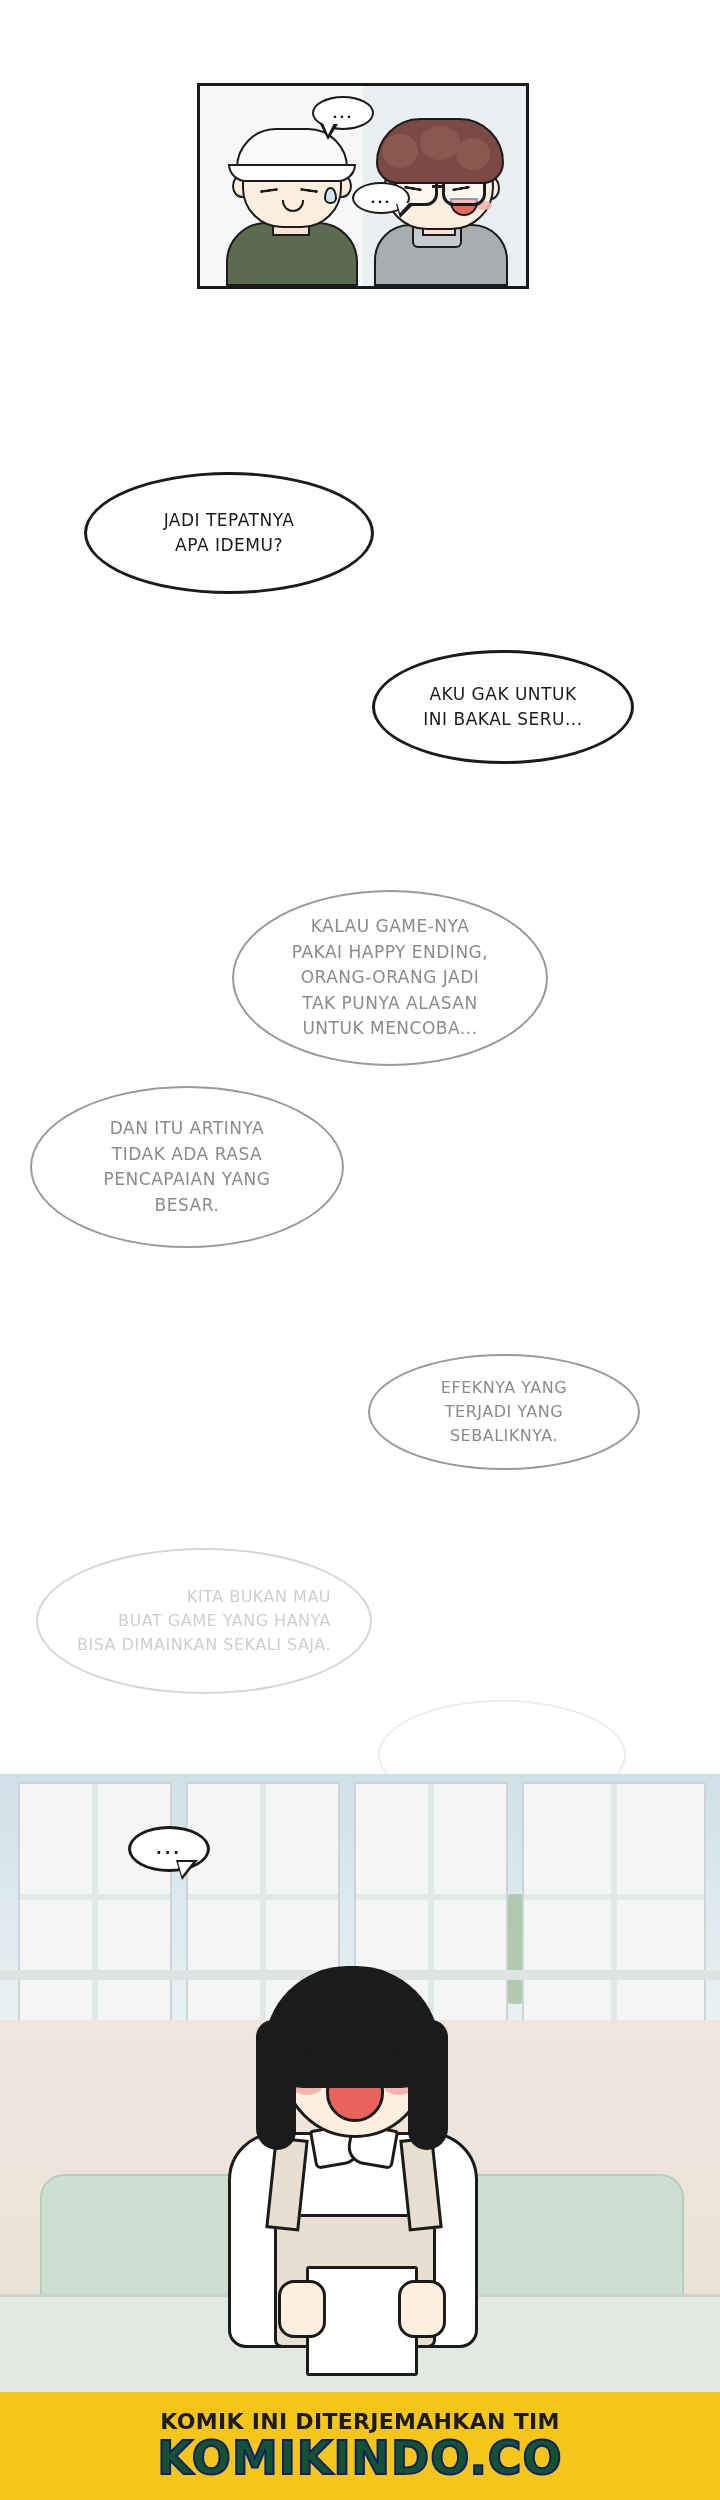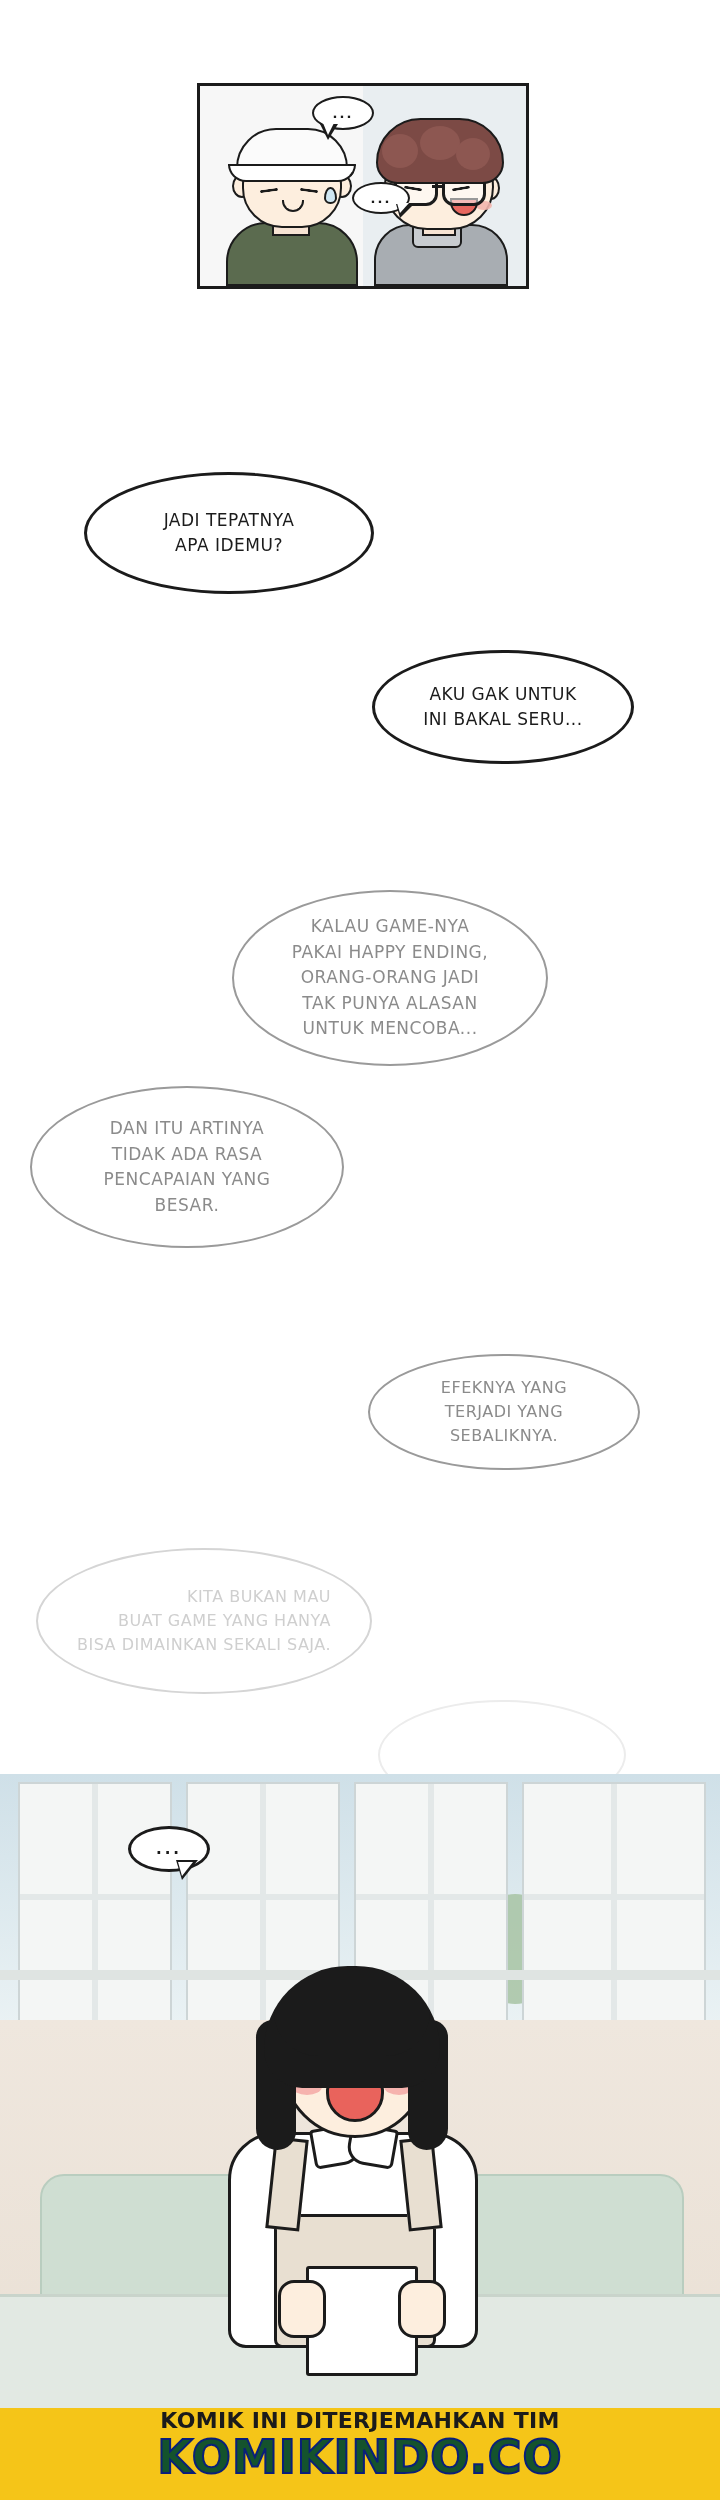--- a/index.html
+++ b/index.html
@@ -372,23 +372,23 @@
   }
   .scene-bubble-tail::after {
     content: ""; position: absolute; left: -4px; top: -18px;
     border-left: 4px solid transparent; border-right: 11px solid transparent;
     border-top: 14px solid #ffffff;
   }
 
   
   .credit {
     position: absolute;
-    left: 0; bottom: 0; width: 720px; height: 92px;
+    left: 0; bottom: 0; width: 720px; height: 108px;
     background: #f5c518;
-    display: flex; flex-direction: column; align-items: center; 
+    display: flex; flex-direction: column; align-items: center; justify-content: center;
   }
   .credit-line1 {
     font-family: "DejaVu Sans", sans-serif;
     font-weight: 700;
     font-size: 22px;
     color: #1b1b1b;
     letter-spacing: .3px;
     white-space: nowrap;
   }
   .credit-line2 {

